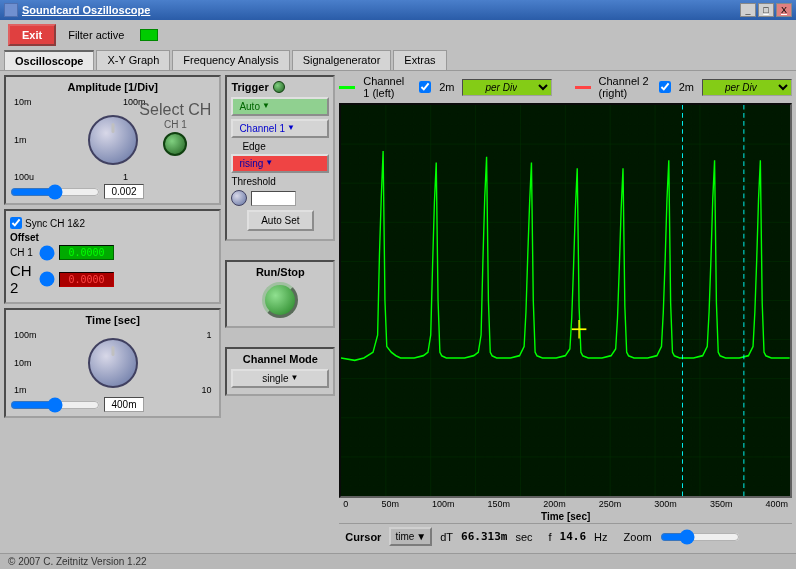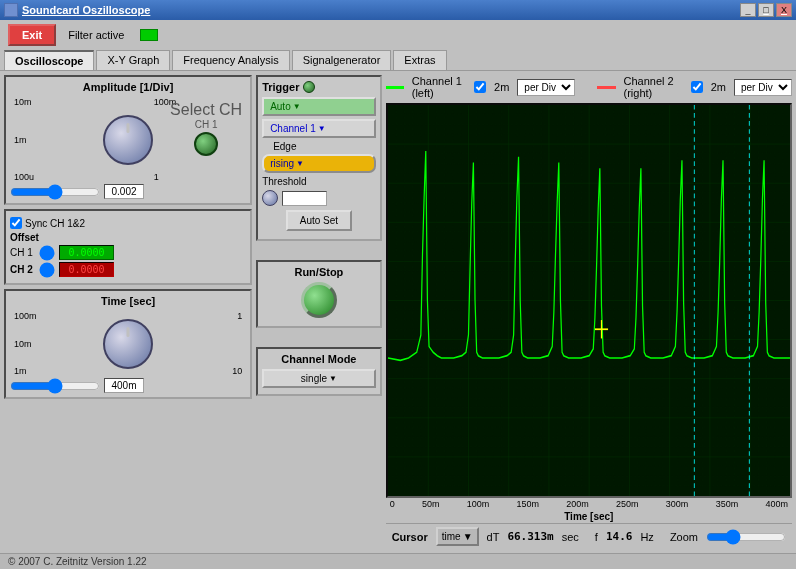--- a/index.html
+++ b/index.html
@@ -244,21 +244,20 @@
       border-radius: 50%;
       background: radial-gradient(circle at 35% 35%, #80d080, #206020);
       border: 1px solid #104010;
     }
     .trigger-title {
       font-size: 11px;
       font-weight: bold;
     }
     .dropdown-btn {
       display: flex;
-      align-items: center;
       gap: 2px;
       background: #d4d4d4;
       border: 2px outset #e0e0e0;
       padding: 2px 6px;
       cursor: pointer;
       font-size: 10px;
       margin-bottom: 3px;
     }
     .dropdown-btn.blue-text {
       color: #0000cc;
@@ -356,23 +355,24 @@
     }
     .ch-color-line.red {
       background: #ff4444;
     }
     .ch-checkbox {
       width: 12px;
       height: 12px;
     }
     .per-div-select {
       border: 1px inset #a0a0a0;
-      background: #ffffff;
-      font-size: 10px;
-      padding: 1px 2px;
+      background: #84cc16;
+      font-size: 10px;
+      padding: 1px 18px;
+      font-style: italic;
     }
 
     
     .scope-display {
       flex: 1;
       background: #001800;
       border: 2px inset #606060;
       position: relative;
       overflow: hidden;
     }
@@ -486,21 +486,21 @@
           <span>Sync CH 1&amp;2</span>
         </div>
         <div style="margin-top:3px;">
           <div style="font-size:10px; font-weight:bold; margin-bottom:2px;">Offset</div>
           <div class="offset-row">
             <span style="font-size:10px; width:25px;">CH 1</span>
             <input type="range" style="width: 16px; height: 10px;" value="50">
             <span class="offset-display">0.0000</span>
           </div>
           <div class="offset-row">
-            <span style="font-size:10px; width:25px;font-weight:bold;">CH 2</span>
+            <span style="font-size:15px; width:25px;">CH 2</span>
             <input type="range" style="width: 16px; height: 10px;" value="50">
             <span class="offset-display red">0.0000</span>
           </div>
         </div>
       </div>
 
       <div class="panel-section" style="height:110px; position:relative;">
         <div class="section-title">Time [sec]</div>
         <div style="display:flex; align-items:center; justify-content:center; position:relative; height:65px;">
           <div style="position:absolute; left:4px; top:0; height:100%; display:flex; flex-direction:column; justify-content:space-between; font-size:9px;">
@@ -531,21 +531,21 @@
         </div>
         <div class="dropdown-btn green-bg">
           <span>Auto</span>
           <span class="dropdown-arrow">▼</span>
         </div>
         <div class="dropdown-btn blue-text">
           <span>Channel 1</span>
           <span class="dropdown-arrow">▼</span>
         </div>
         <div class="edge-label">Edge</div>
-        <div class="dropdown-btn blue-text" style="background:#eab308; color:#0000aa;border-radius:7px;">
+        <div class="dropdown-btn blue-text" style="background:#ef4444; color:#0000aa;">
           <span>rising</span>
           <span class="dropdown-arrow">▼</span>
         </div>
         <div class="threshold-row">
           <span>Threshold</span>
         </div>
         <div style="display:flex; align-items:center; gap:4px;">
           <div class="threshold-knob"></div>
           <input type="text" class="threshold-input" style="">
         </div>

